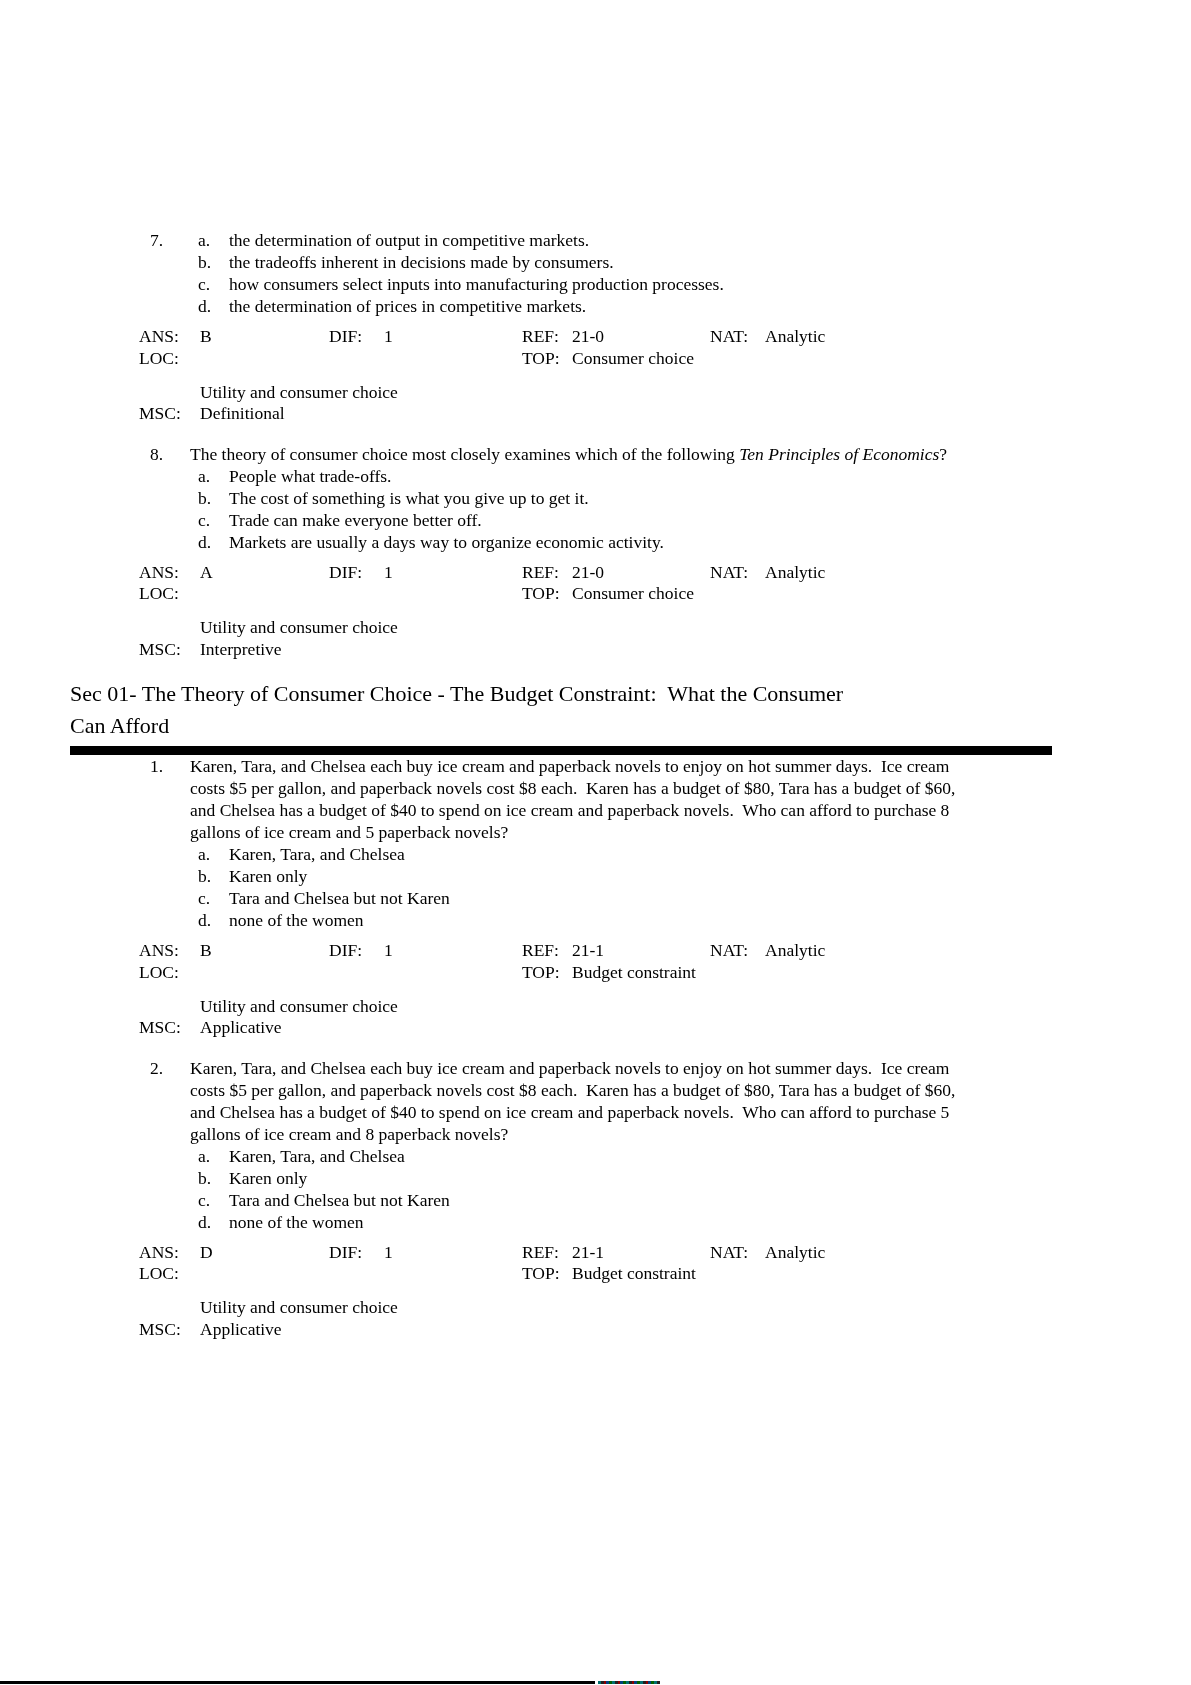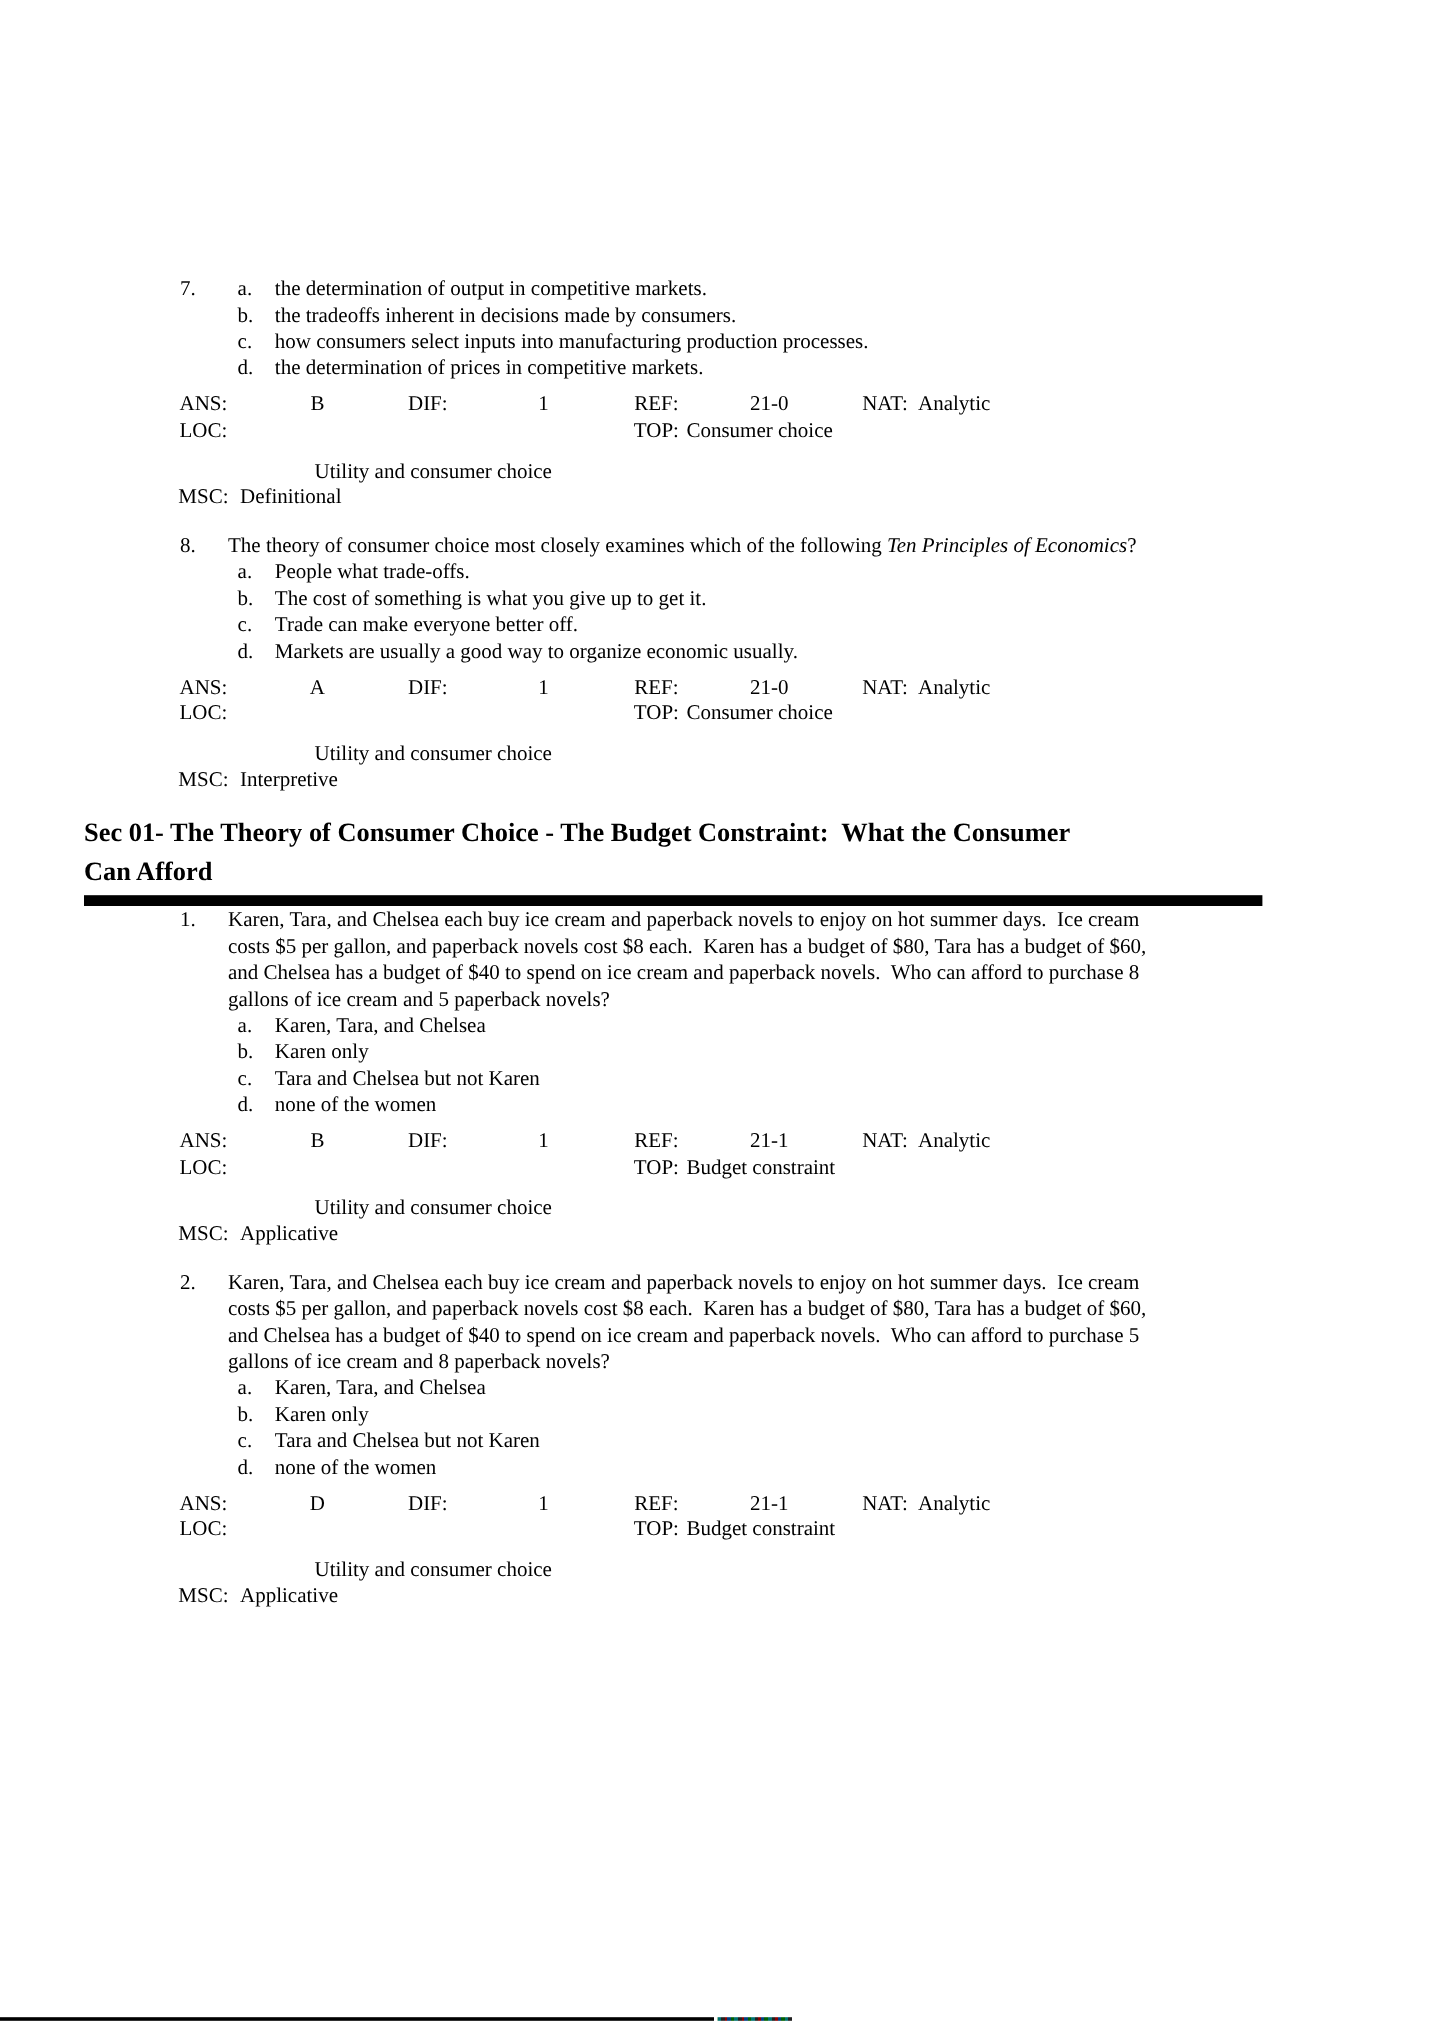--- a/index.html
+++ b/index.html
@@ -21,35 +21,35 @@
   .qbody{width:905px;}
   .qtext{white-space:pre-wrap;}
   .it{font-style:italic;text-align:right;}
   .opt{display:flex;padding-left:8px;line-height:22px;}
   .optl{width:31px;flex-shrink:0;}
   .optt{flex:1;}
 
   
   .ansblock{margin:9px 0 18px 139px;line-height:21.5px;}
   .ansrow{display:flex;}
-  .c{flex-shrink:0;text-align:center;}
+  .c{flex-shrink:0;}
   .wA{width:61px;}
   .wB{width:129px;}
   .wC{width:55px;}
   .wD{width:138px;}
   .wE{width:50px;}
   .wF{width:138px;}
   .wG{width:55px;}
   .wLOC{width:322px;margin-top:34px;}
 
   
   .sec-title{
     margin:10px 0 0 70px;
     width:1010px;
-    font-weight:bold;
+    font-weight:normal;
     font-size:22px;
     line-height:31.5px;
     white-space:pre-wrap;
   }
   .sec-rule{
     margin:5px 0 0 70px;
     width:982px;
     height:9px;
     background:#000;
   }
@@ -137,21 +137,21 @@
         <div class="opt">
           <span class="optl">b.</span>
           <span class="optt">The cost of something is what you give up to get it.</span>
         </div>
         <div class="opt">
           <span class="optl">c.</span>
           <span class="optt">Trade can make everyone better off.</span>
         </div>
         <div class="opt">
           <span class="optl">d.</span>
-          <span class="optt">Markets are usually a good way to organize economic usually.</span>
+          <span class="optt">Markets are usually a days way to organize economic activity.</span>
         </div>
       </div>
     </div>
     <div class="ansblock">
       <div class="ansrow">
         <span class="c wA">ANS:</span>
         <span class="c wB">A</span>
         <span class="c wC">DIF:</span>
         <span class="c wD">1</span>
         <span class="c wE">REF:</span>

